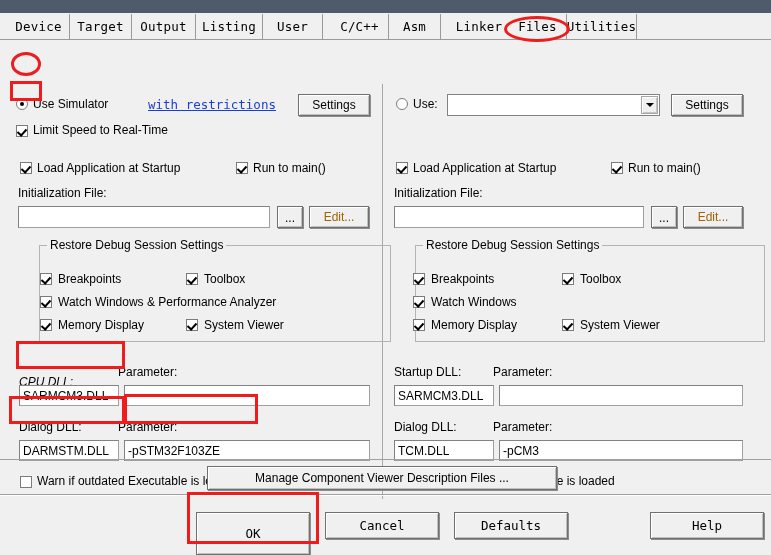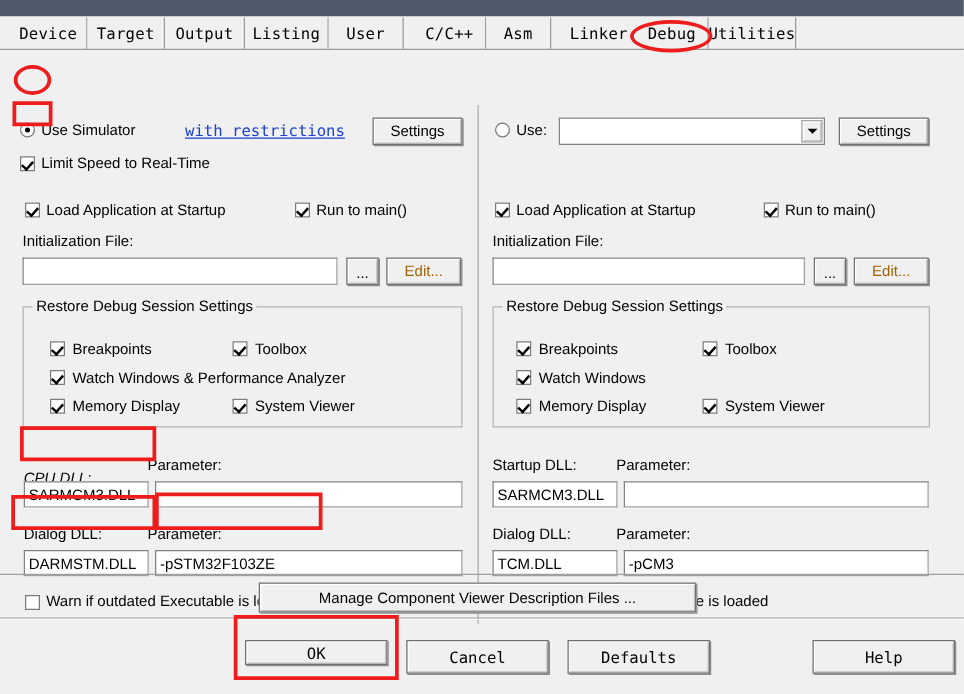--- a/index.html
+++ b/index.html
@@ -75,21 +75,21 @@
   }
   .combo .arrowbox{
     position:absolute;right:1px;top:1px;bottom:1px;width:17px;background:#f0f0f0;
     border:1px solid #a6a6a6;box-sizing:border-box;
     box-shadow: inset 1px 1px 0 #ffffff, inset -1px -1px 0 #c6c6c6;
     display:flex;align-items:center;justify-content:center;
   }
   .arrowbox i{display:block;width:0;height:0;border-left:4px solid transparent;
      border-right:4px solid transparent;border-top:4px solid #000;}
 
-  .grp{position:absolute;border:1px solid #b4b4b4;box-sizing:border-box;background:transparent;}
+  .grp{position:absolute;border:1px solid #b4b4b4;box-sizing:border-box;background:transparent;margin-left:21px;}
   .grp .cap{position:absolute;top:-8px;left:7px;background:#f0f0f0;padding:0 3px;
      font-size:12px;color:#000;white-space:nowrap;}
 
   .link{position:absolute;color:#1a3fd4;text-decoration:underline;
      font-family:"DejaVu Sans Mono","Liberation Mono",monospace;font-size:12.5px;white-space:nowrap;cursor:pointer;}
 
   
   .ann-rect{position:absolute;border:3px solid #ee1c1c;box-sizing:border-box;pointer-events:none;}
   .ann-ell{position:absolute;border:3px solid #ee1c1c;border-radius:50%;box-sizing:border-box;pointer-events:none;}
 </style>
@@ -102,21 +102,21 @@
 
   <div class="tabbar">
     <div class="tab" style="left:8px;width:62px;">Device</div>
     <div class="tab" style="left:70px;width:62px;">Target</div>
     <div class="tab" style="left:132px;width:64px;">Output</div>
     <div class="tab" style="left:196px;width:67px;">Listing</div>
     <div class="tab" style="left:263px;width:60px;">User</div>
     <div class="tab" style="left:331px;width:58px;">C/C++</div>
     <div class="tab" style="left:389px;width:52px;">Asm</div>
     <div class="tab" style="left:449px;width:60px;border-right:none;">Linker</div>
-    <div class="tab" style="left:509px;width:58px;">Debug</div>
+    <div class="tab" style="left:509px;width:58px;">Files</div>
     <div class="tab" style="left:567px;width:70px;">Utilities</div>
   </div>
   <div class="tabline"></div>
 
   <div class="body">
     <div class="vdiv"></div>
 
     <div class="radio on" style="left:16px;top:58px;"></div>
     <div class="lbl" style="left:33px;top:57px;">Use Simulator</div>
     <div class="link" style="left:148px;top:57px;">with restrictions</div>
@@ -206,21 +206,21 @@
     <div class="inp" style="left:499px;top:400px;width:244px;height:21px;">-pCM3</div>
 
     <div class="chk off" style="left:396px;top:436px;"></div>
     <div class="lbl" style="left:413px;top:434px;">Warn if outdated Executable is loaded</div>
   </div>
 
   <div class="hdiv"></div>
   <div class="btn" style="left:207px;top:466px;width:350px;height:24px;">Manage Component Viewer Description Files ...</div>
   <div class="hdiv2"></div>
 
-  <div class="btn mono" style="left:196px;top:512px;width:114px;height:20px;">OK</div>
+  <div class="btn mono" style="left:196px;top:512px;width:114px;height:43px;">OK</div>
   <div class="btn mono" style="left:325px;top:512px;width:114px;height:27px;">Cancel</div>
   <div class="btn mono" style="left:454px;top:512px;width:114px;height:27px;">Defaults</div>
   <div class="btn mono" style="left:650px;top:512px;width:114px;height:27px;">Help</div>
 
   <div class="ann-ell" style="left:504px;top:16px;width:66px;height:26px;"></div>
   <div class="ann-ell" style="left:11px;top:52px;width:30px;height:24px;"></div>
   <div class="ann-rect" style="left:10px;top:81px;width:32px;height:20px;"></div>
   <div class="ann-rect" style="left:16px;top:341px;width:109px;height:28px;"></div>
   <div class="ann-rect" style="left:9px;top:396px;width:116px;height:28px;"></div>
   <div class="ann-rect" style="left:124px;top:394px;width:134px;height:30px;"></div>

